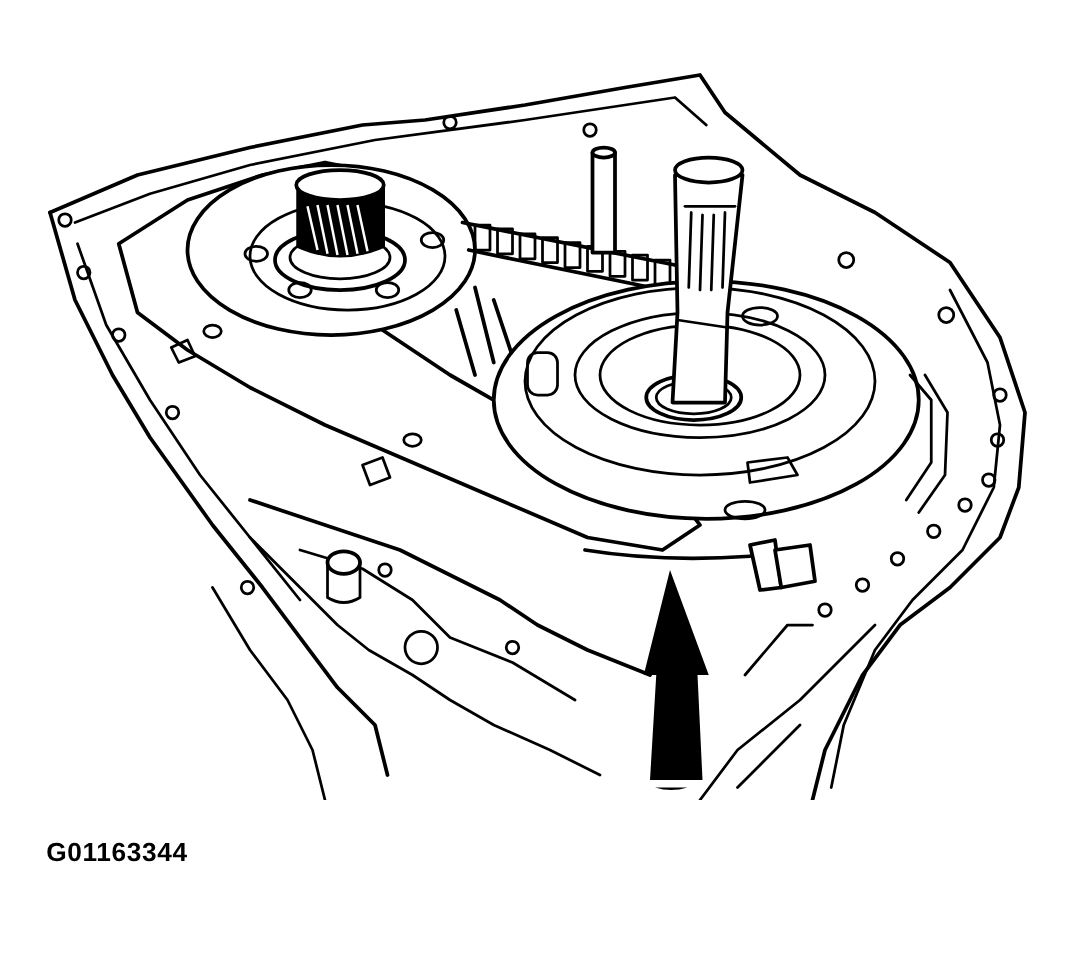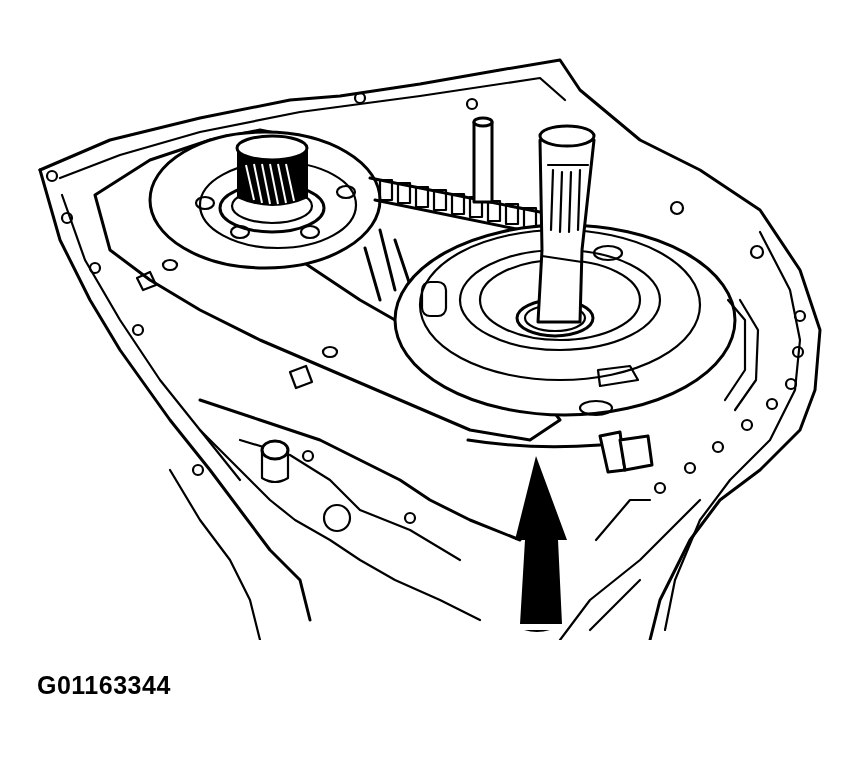--- a/index.html
+++ b/index.html
@@ -3,21 +3,21 @@
   <meta charset="utf-8">
   <style>
     html, body { margin: 0; padding: 0; background: #ffffff; }
     body { width: 857px; height: 765px; position: relative; overflow: hidden; font-family: "Liberation Sans", sans-serif; }
     #figure { position: absolute; left: 0; top: 0; width: 857px; height: 640px; }
     #figure svg { width: 857px; height: 640px; display: block; }
     .ln { fill: none; stroke: #000; stroke-width: 3; stroke-linejoin: round; stroke-linecap: round; }
     .ln2 { fill: none; stroke: #000; stroke-width: 2.2; stroke-linejoin: round; stroke-linecap: round; }
     .fillw { fill: #fff; stroke: #000; stroke-width: 3; stroke-linejoin: round; }
     .solid { fill: #000; stroke: none; }
-    #caption { position: absolute; left: 37px; top: 671px; font-size: 25px; font-weight: bold; color: #000; letter-spacing: 0.5px; }
+    #caption { position: absolute; left: 37px; top: 671px; font-size: 21px; font-weight: bold; color: #000; letter-spacing: 0.5px; }
   </style>
 </head>
 <body>
 
 <div id="figure">
   <svg viewBox="0 0 857 640" xmlns="http://www.w3.org/2000/svg">
 
     <g>
       <path class="ln" d="M40,170 L110,140 L200,118 L290,100 L340,96 L420,84 L500,70 L560,60 L580,90 L640,140 L700,170 L760,210 L800,270 L820,330 L815,390 L800,430 L760,470 L720,500 L690,540 L660,600 L650,640"></path>
       <path class="ln" d="M40,170 L60,240 L90,300 L120,350 L170,420 L210,470 L240,510 L270,550 L300,580 L310,620"></path>

